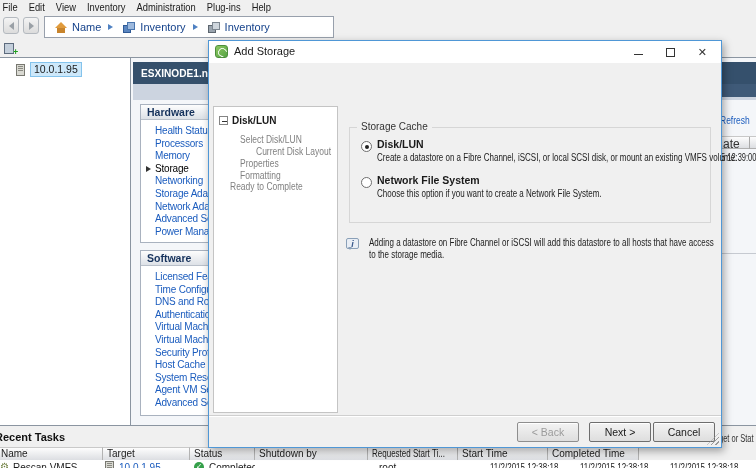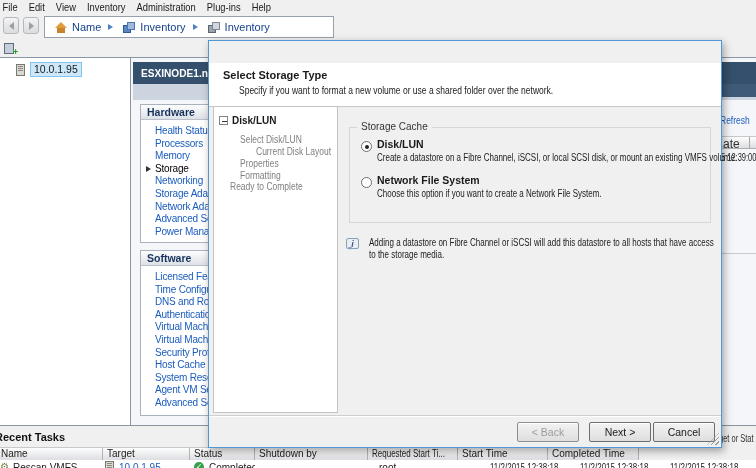--- a/index.html
+++ b/index.html
@@ -289,25 +289,28 @@
       <div class="c w-start" style="padding-left:2px;">
         <span class="cx cx80">11/2/2015 12:38:18 ...</span>
       </div>
       <div class="c w-comp" style="padding-left:2px;">
         <span class="cx cx80">11/2/2015 12:38:18 ...</span>
       </div>
     </div>
   </div>
 
   <div class="abs dialog">
-    <div class="dheader">
-      <div class="dheading">Select Storage Type</div>
-      <div class="dsub">
-        <span class="cx cx85">Specify if you want to format a new volume or use a shared folder over the network.</span>
-      </div>
+    <div class="dtitle">
+      <span class="dlg-icon"></span>
+      <span class="dtitle-text">Add Storage</span>
+      <span class="dctrls">
+        <span class="glyph-min"></span>
+        <span class="glyph-max"></span>
+        <span class="glyph-close">✕</span>
+      </span>
     </div>
 
     <div class="treepanel">
       <div class="step-root">
         <span class="expbox"></span>
         <b>Disk/LUN</b>
       </div>
       <div class="step-child" style="top:27px;">
         <span class="cx cx85">Select Disk/LUN</span>
       </div>

